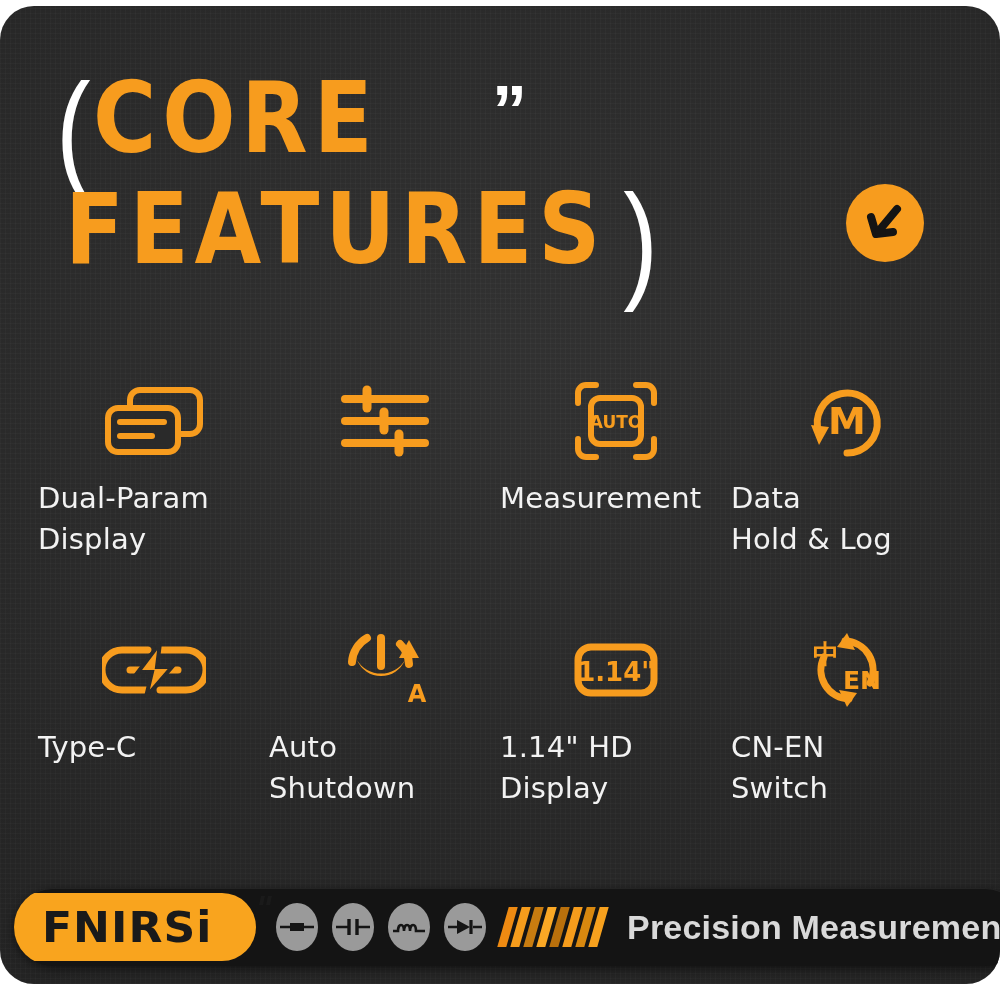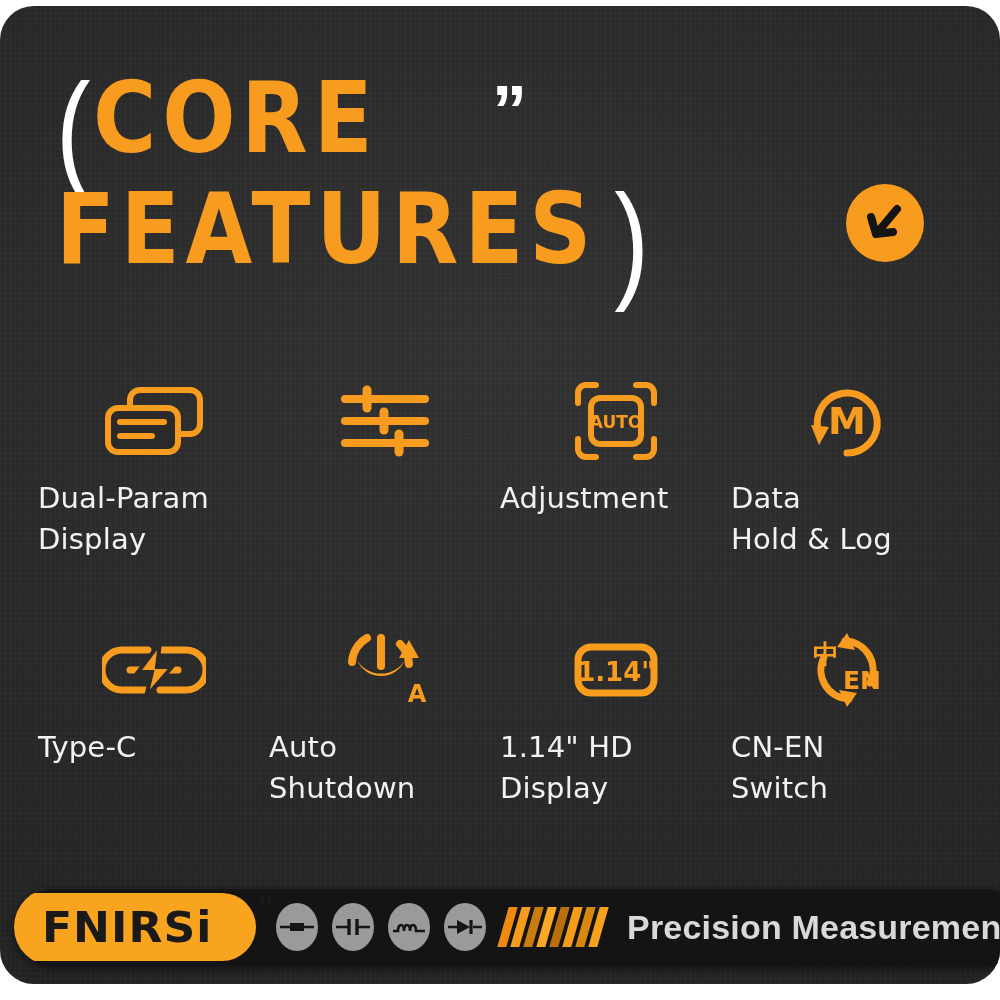--- a/index.html
+++ b/index.html
@@ -61,21 +61,21 @@
   .word {
     color: #F79C1E;
     font-size: 88px;
     font-weight: 700;
     letter-spacing: 6px;
     font-family: "DejaVu Sans", sans-serif;
     transform: scaleY(1.12) scaleX(.98);
     transform-origin: left top;
   }
   .head-row1 { margin-left: 8px; }
-  .head-row2 { margin-top: 22px; margin-left: 8px; }
+  .head-row2 { margin-top: 22px; margin-left: 17px; }
   .quote {
     color: #ffffff;
     font-size: 70px;
     font-weight: 700;
     line-height: 1;
     margin-left: 108px;
     letter-spacing: 0;
     transform: translateY(2px);
   }
   .paren-right {
@@ -266,21 +266,21 @@
               <path d="M4 22 V12 A8 8 0 0 1 12 4 H22"></path>
               <path d="M62 4 H72 A8 8 0 0 1 80 12 V22"></path>
               <path d="M80 58 V68 A8 8 0 0 1 72 76 H62"></path>
               <path d="M22 76 H12 A8 8 0 0 1 4 68 V58"></path>
               <rect x="17" y="17" width="50" height="46" rx="9"></rect>
             </g>
             <text x="42" y="47" text-anchor="middle" fill="#F79C1E" font-family="DejaVu Sans, sans-serif" font-size="17" font-weight="700">AUTO</text>
           </svg>
         </div>
         <div class="label">
-          <span class="l2">Adjustment</span>
+          <span class="l2">Measurement</span>
         </div>
       </div>
 
       <div class="cell">
         <div class="icon-wrap">
           <svg width="84" height="80" viewBox="0 0 84 80">
             <g fill="none" stroke="#F79C1E" stroke-width="7" stroke-linecap="round">
               <path d="M14 52 A30 30 0 1 1 42 72"></path>
             </g>
             <path d="M14 64 L6 44 L24 46 Z" fill="#F79C1E"></path>

